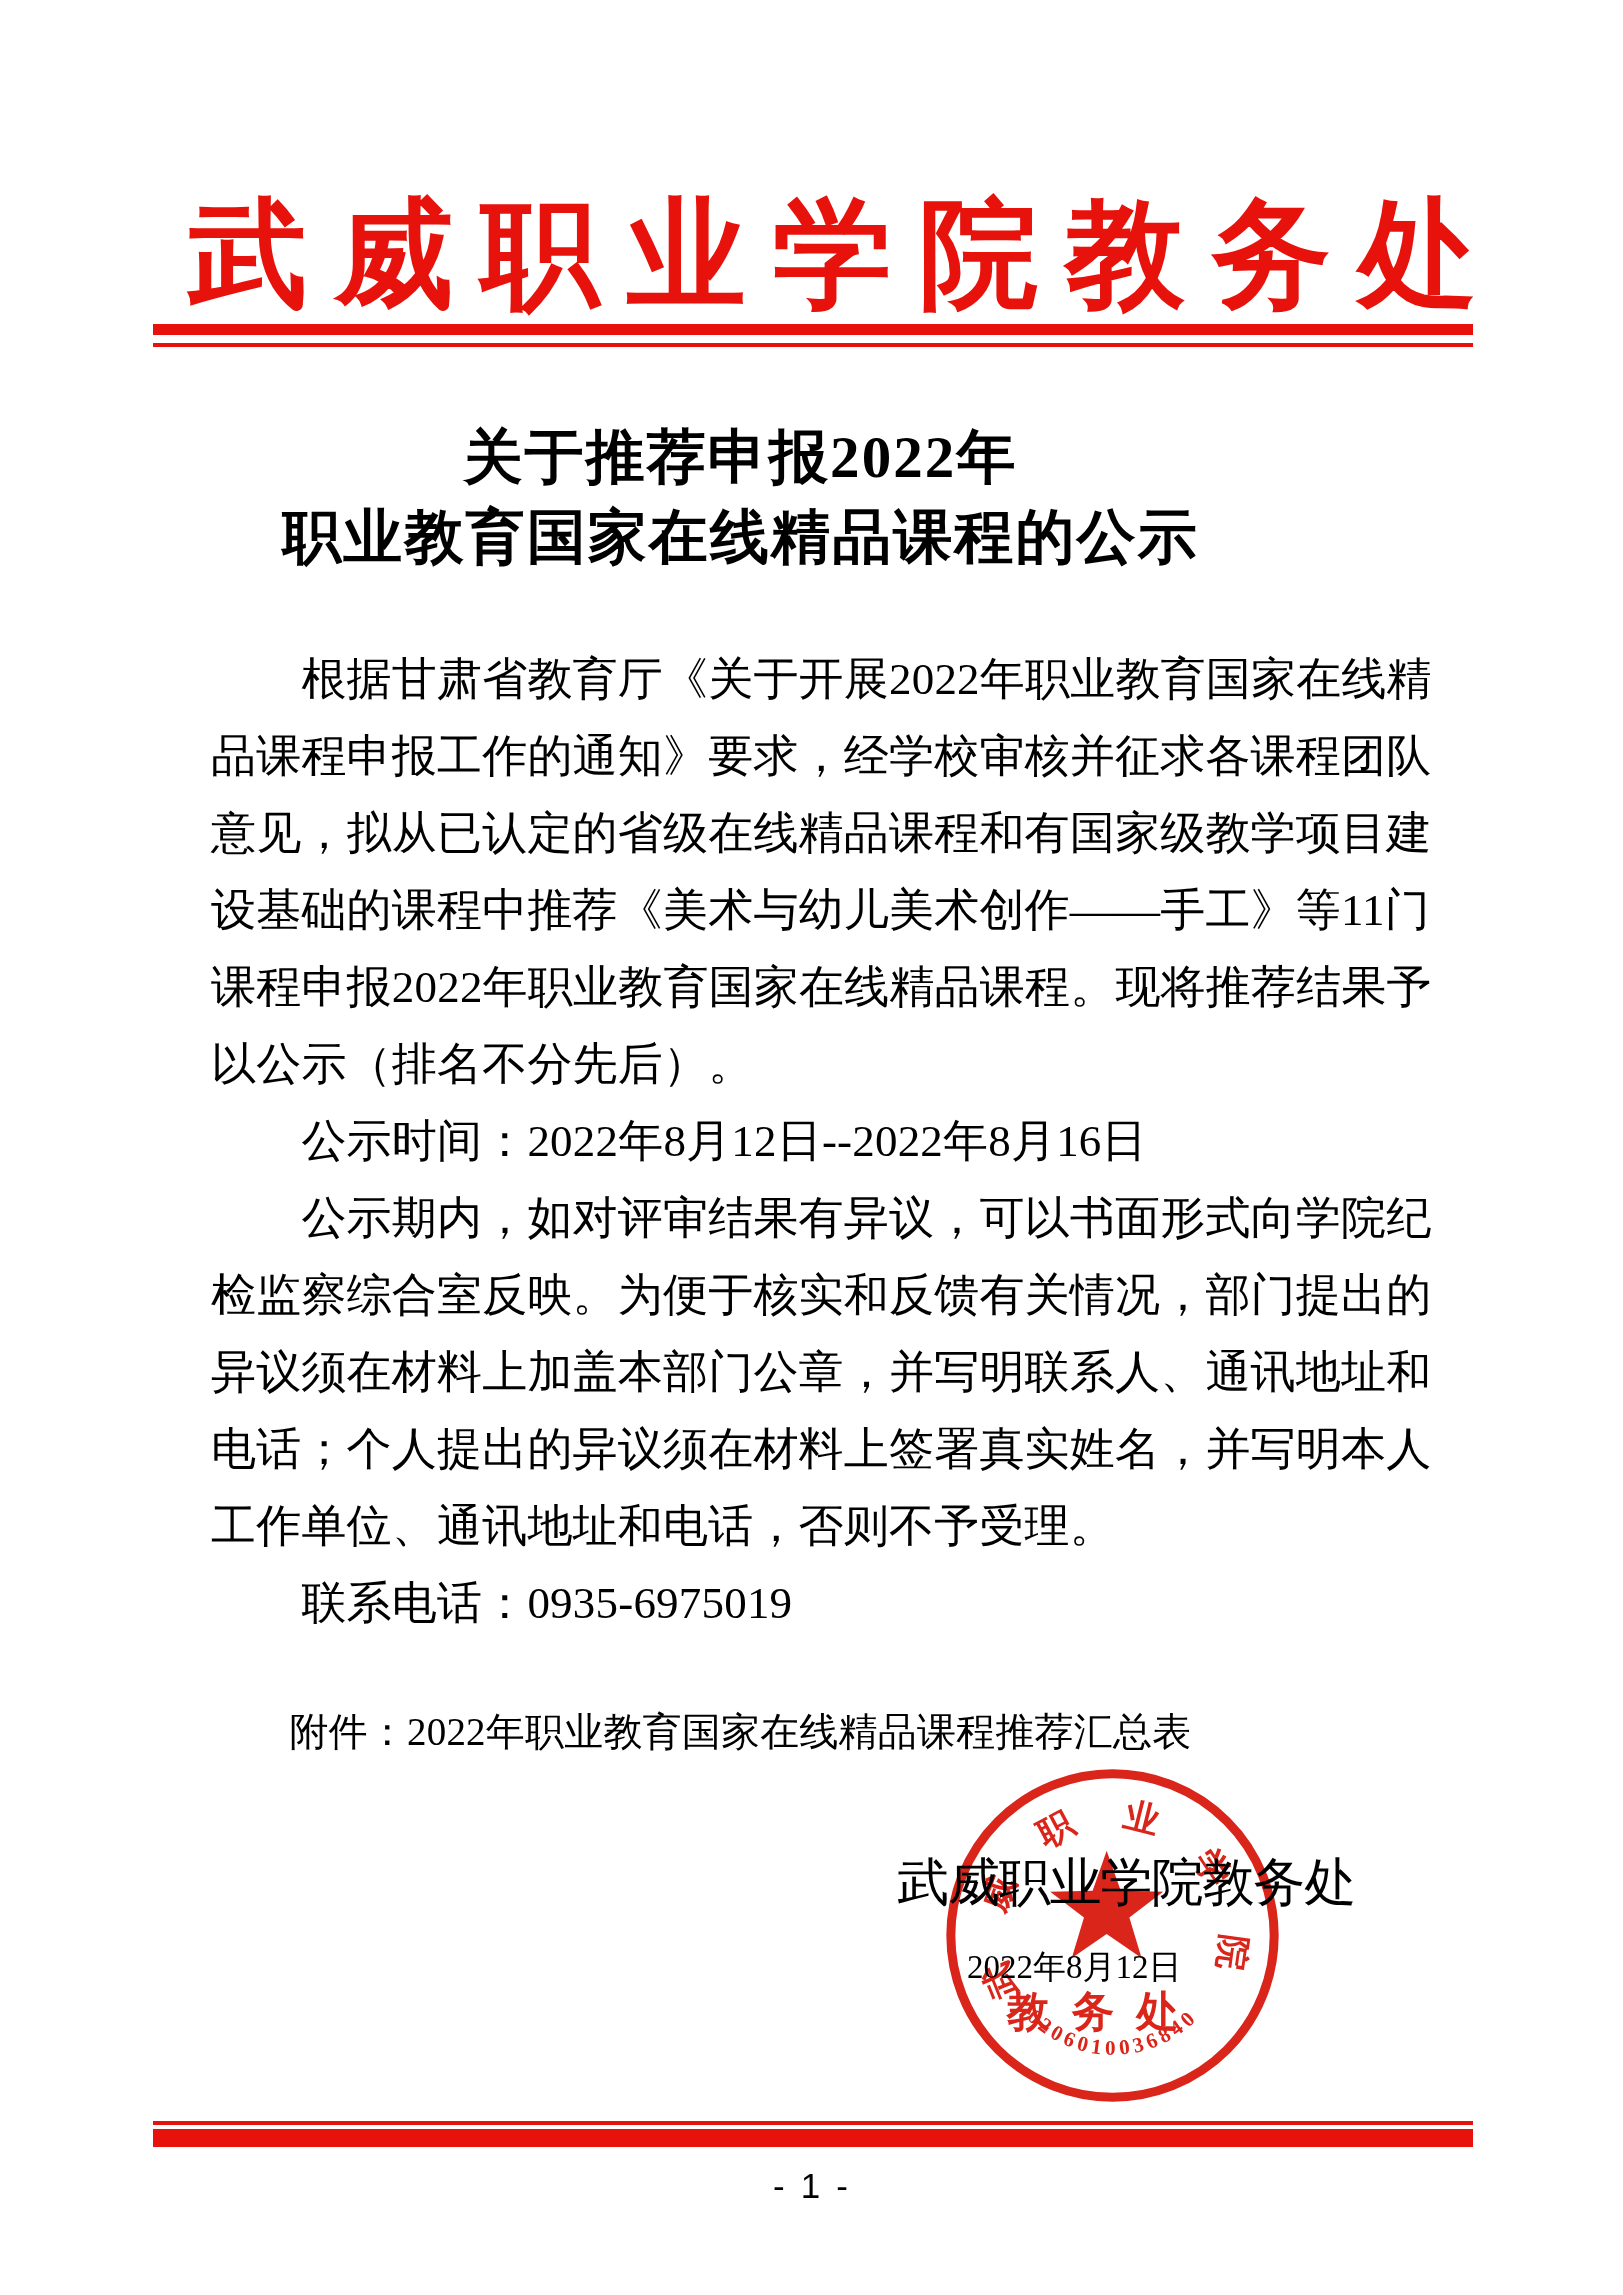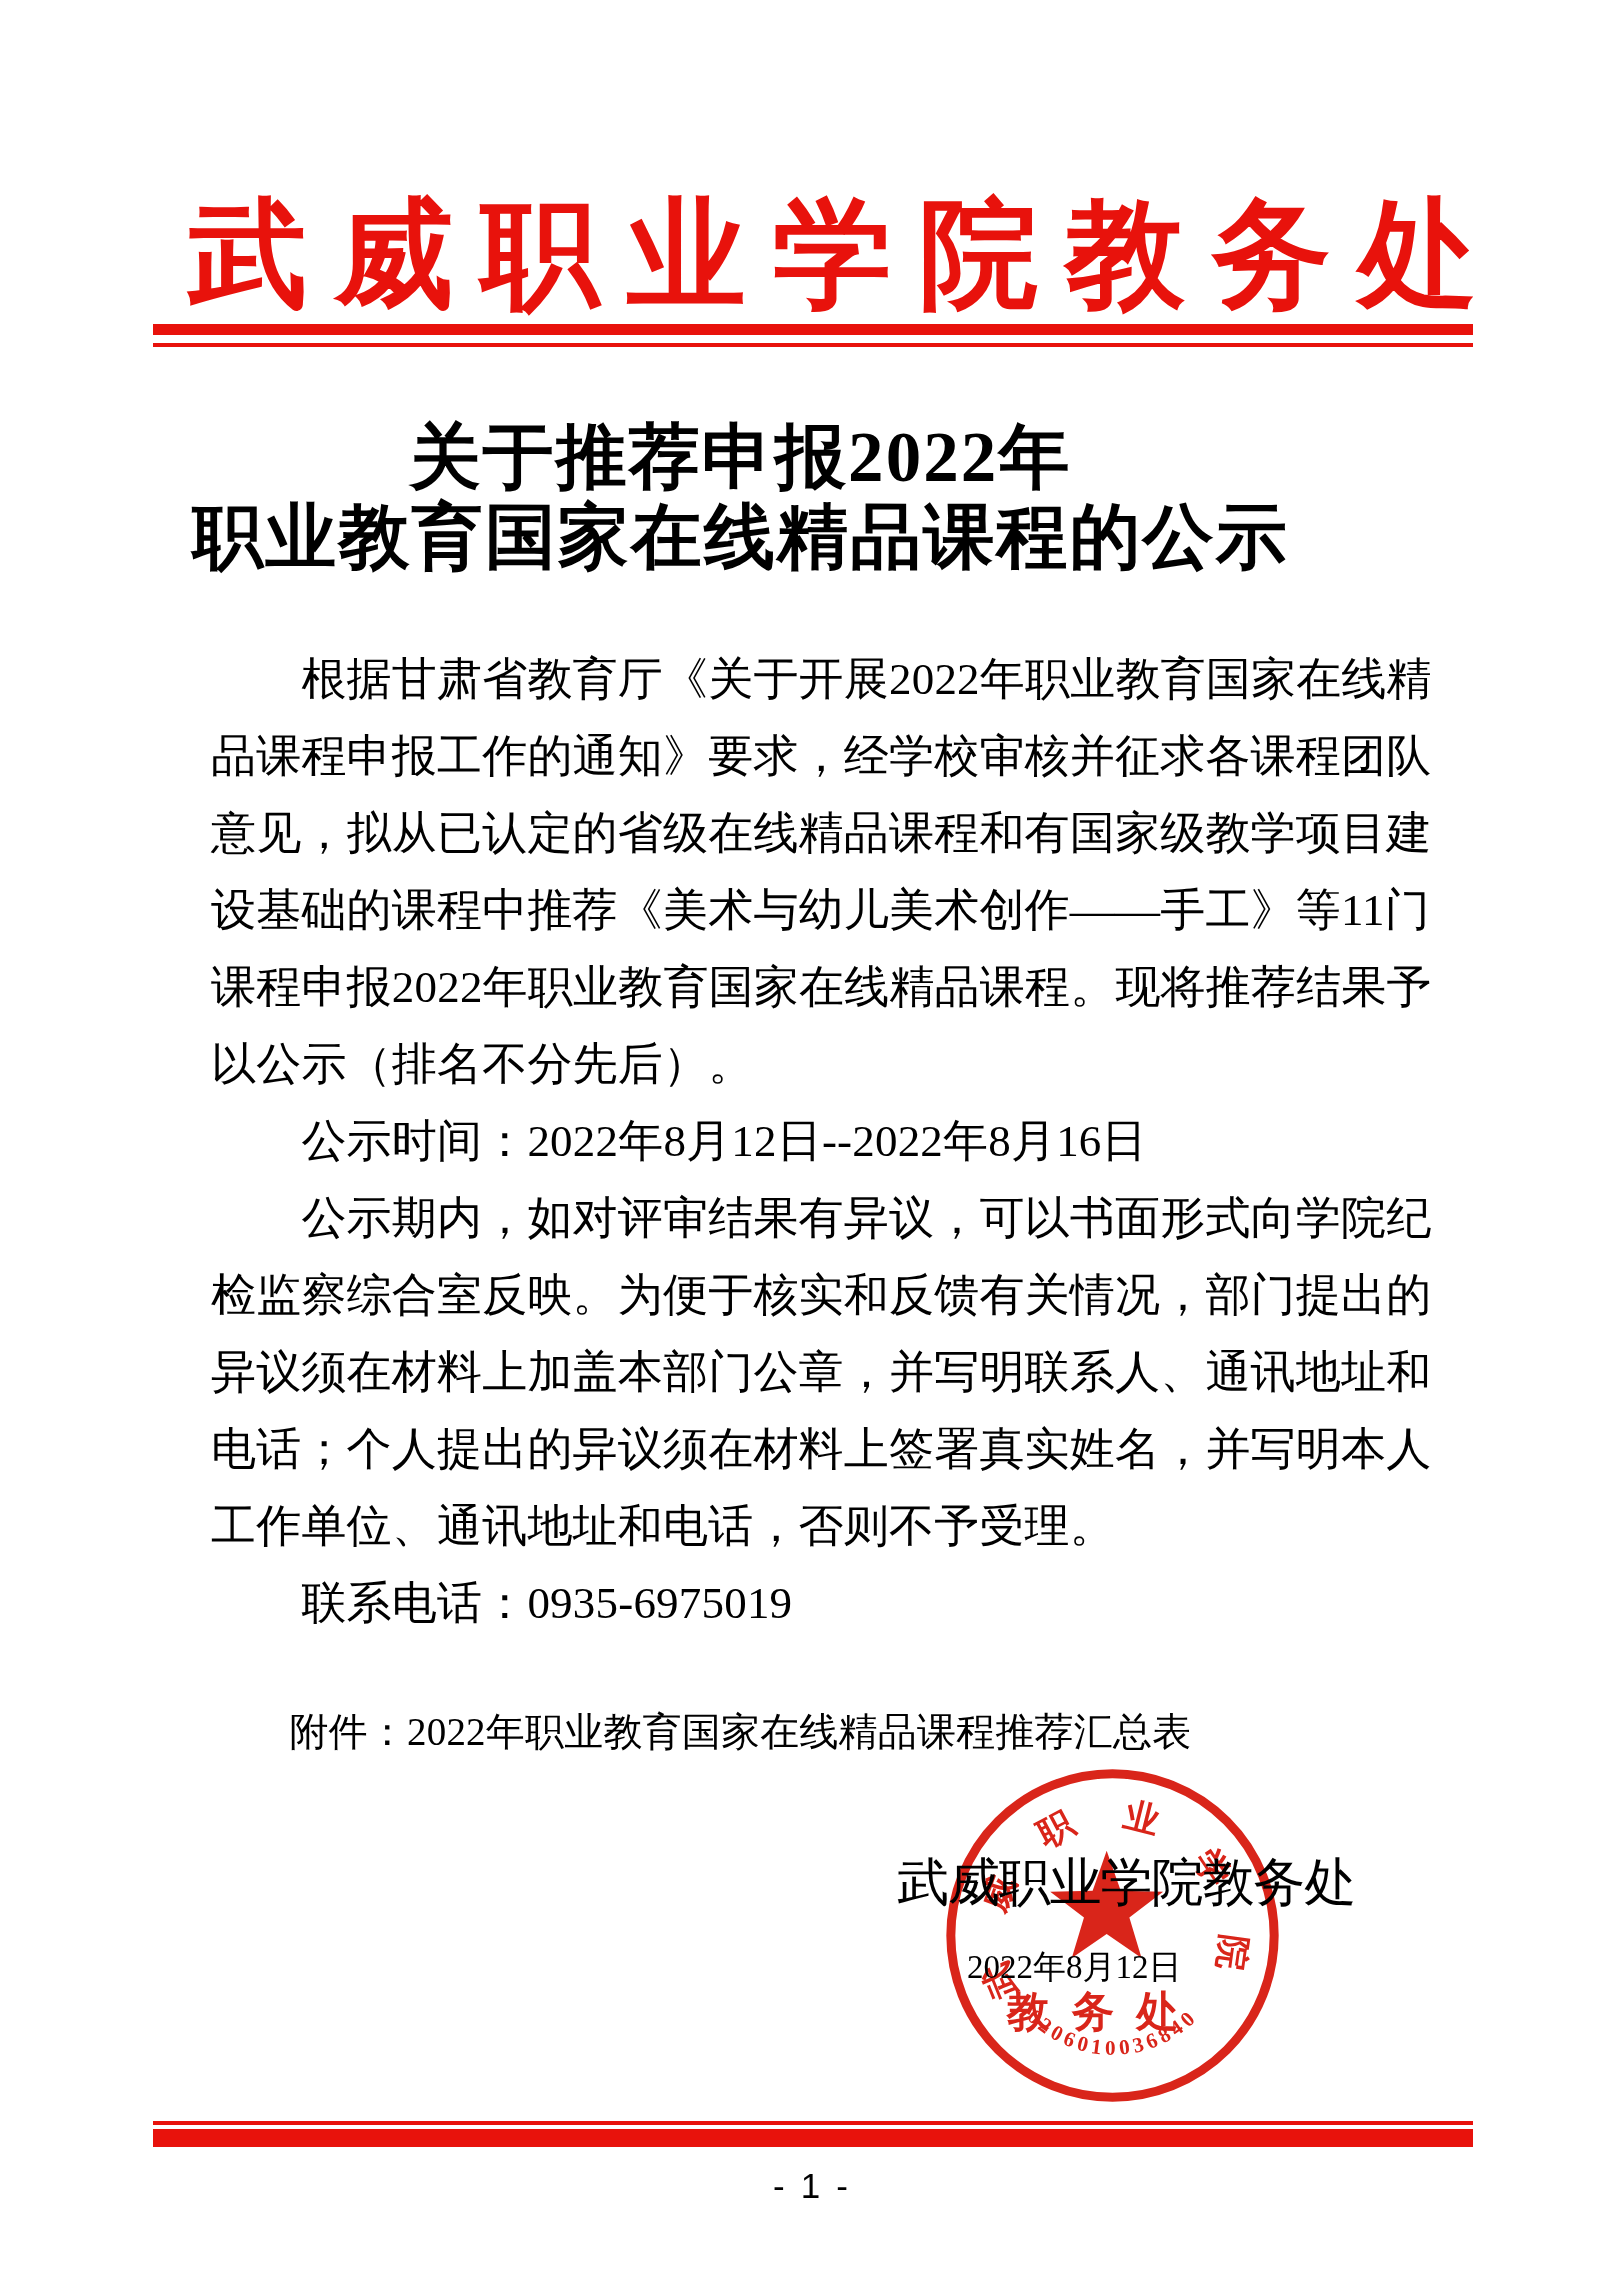--- a/index.html
+++ b/index.html
@@ -24,21 +24,21 @@
     font-size:119px;line-height:120px;font-weight:bold;
     color:var(--red);white-space:nowrap;
   }
   .rule{position:absolute;left:153px;width:1320px;background:var(--red);}
   .rule-thick-top{top:324px;height:11px;}
   .rule-thin-top{top:343px;height:3.7px;}
   
   .doc-title{
     position:absolute;left:0;top:417px;width:1481px;
     text-align:center;font-weight:bold;
-    font-size:71px;line-height:80px;letter-spacing:2.1px;
+    font-size:59px;line-height:80px;letter-spacing:2.1px;
     white-space:nowrap;
   }
   
   .body-lines{position:absolute;left:211px;top:641px;width:1210px;}
   .body-line{
     font-size:45px;line-height:77px;height:77px;
     white-space:nowrap;letter-spacing:0.2px;
   }
   .attachment{
     position:absolute;left:211px;top:1693px;

